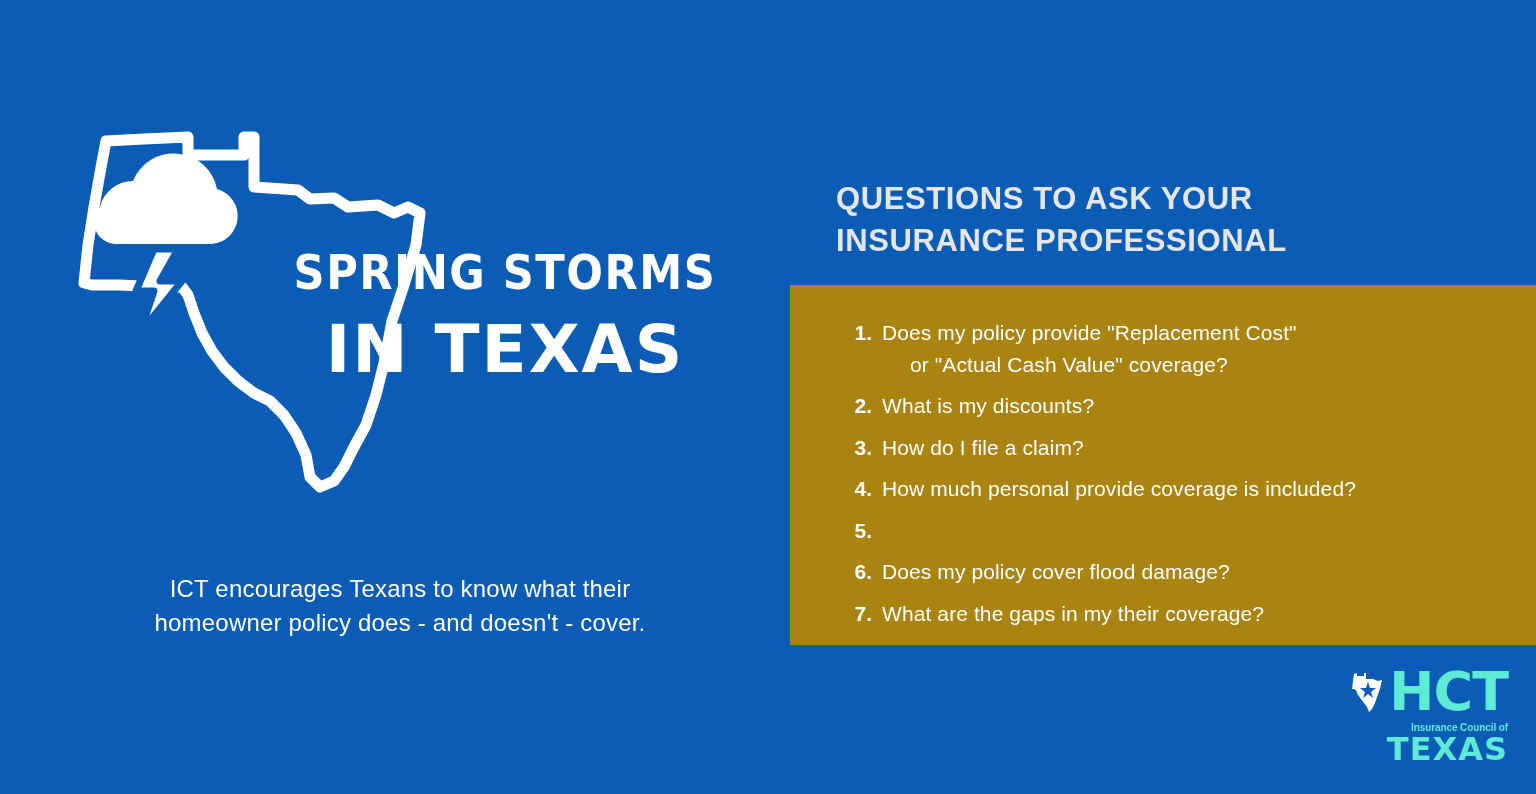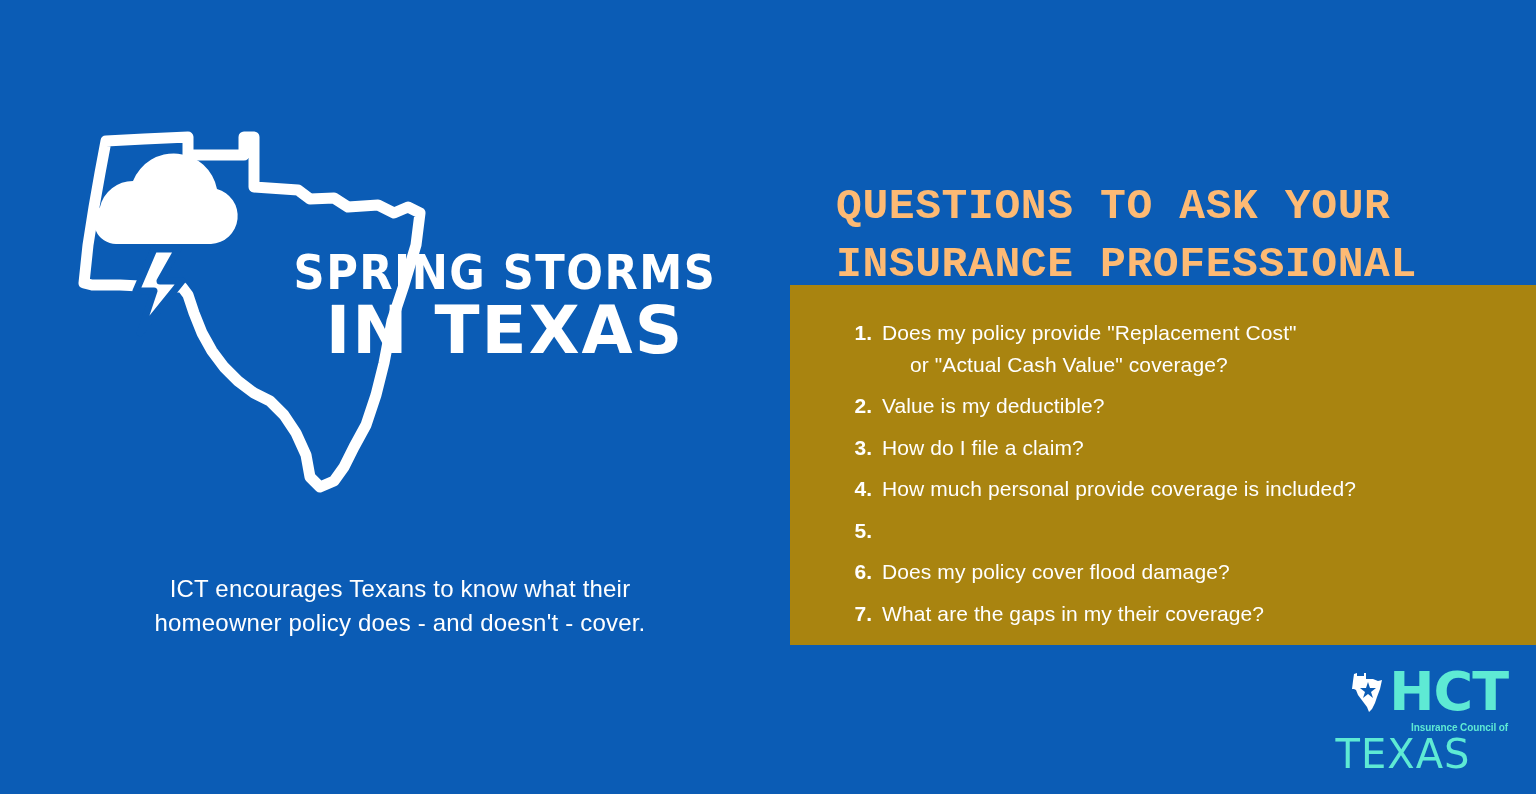--- a/index.html
+++ b/index.html
@@ -53,21 +53,21 @@
     text-align: center;
     font-family: "DejaVu Sans", sans-serif;
     font-stretch: condensed;
   }
   .title-line2 {
     font-size: 66px;
     font-weight: 800;
     letter-spacing: 2px;
     line-height: 1.05;
     text-align: center;
-    margin-top: 0;
+    margin-top: 19px;
     font-family: "DejaVu Sans", sans-serif;
   }
 
   .subtitle {
     position: absolute;
     left: 60px;
     top: 572px;
     width: 680px;
     color: #ffffff;
     font-size: 24px;
@@ -83,26 +83,26 @@
     left: 790px;
     top: 0;
     width: 746px;
     height: 794px;
   }
   .right-heading {
     position: absolute;
     left: 46px;
     top: 178px;
     width: 660px;
-    color: #fdba74;
-    font-size: 43px;
+    color: #e5e5e5;
+    font-size: 31px;
     font-weight: 800;
     letter-spacing: 0.6px;
     line-height: 1.35;
-    font-family: Liberation Mono, monospace;
+    font-family: Liberation Sans, sans-serif;
     text-transform: uppercase;
   }
 
   .qbox {
     position: absolute;
     left: 0px;
     top: 285px;
     width: 746px;
     height: 360px;
     background: #a98410;
@@ -163,26 +163,25 @@
     line-height: 1;
     font-family: "DejaVu Sans", sans-serif;
   }
   .logo-sub {
     font-size: 10px;
     font-weight: 700;
     letter-spacing: -0.1px;
     margin-top: 2px;
   }
   .logo-texas {
-    font-size: 40px;
-    font-weight: 400;
+    font-size: 32px;
+    font-weight: 700;
     letter-spacing: 1px;
     line-height: 1.05;
     font-family: "DejaVu Sans", sans-serif;
-    text-align: center;
   }
 </style>
 </head>
 <body>
 
 <div class="canvas">
 
   <div class="left-panel">
 
     <div class="tx-art">
@@ -232,21 +231,21 @@
         <li class="qitem">
           <span class="qnum">1.</span>
           <span class="qtext">
             <span>Does my policy provide "Replacement Cost"</span>
             <span class="wrap2">or "Actual Cash Value" coverage?</span>
           </span>
         </li>
 
         <li class="qitem">
           <span class="qnum">2.</span>
-          <span class="qtext">Value is my deductible?</span>
+          <span class="qtext">What is my discounts?</span>
         </li>
 
         <li class="qitem">
           <span class="qnum">3.</span>
           <span class="qtext">How do I file a claim?</span>
         </li>
 
         <li class="qitem">
           <span class="qnum">4.</span>
           <span class="qtext">How much personal provide coverage is included?</span>

